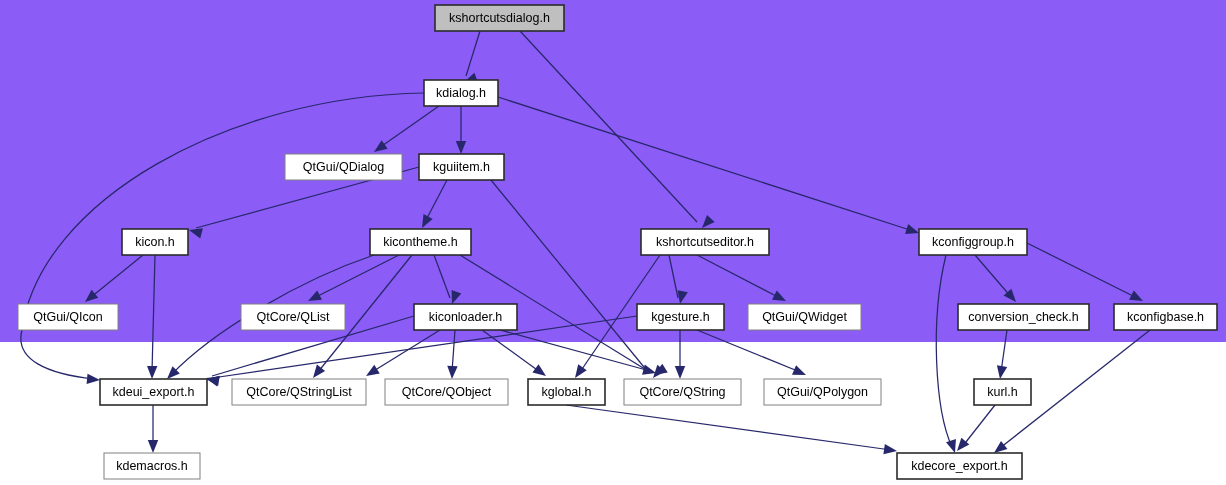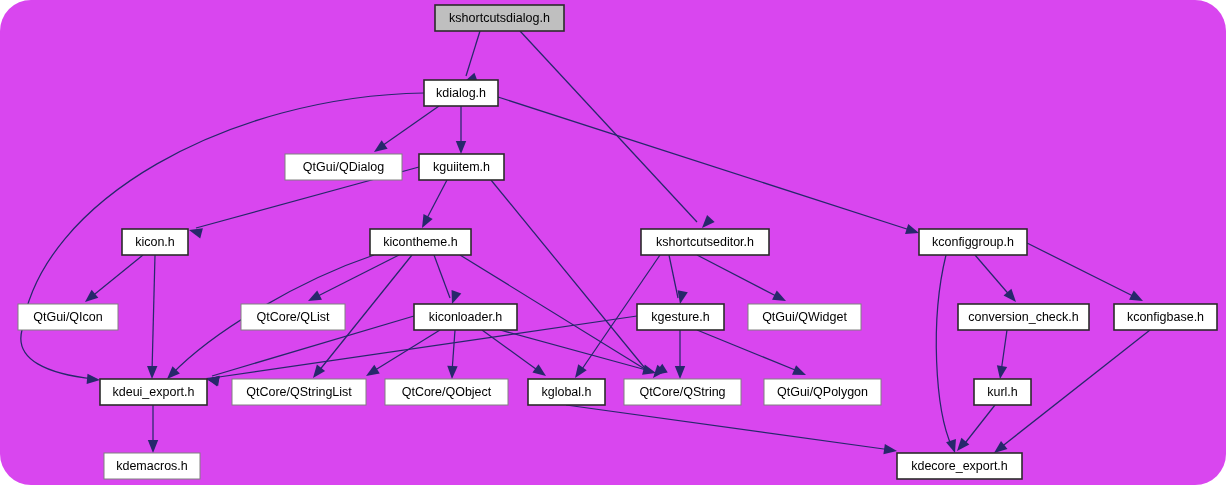--- a/index.html
+++ b/index.html
@@ -1,17 +1,17 @@
 <!DOCTYPE html>
 <html><head>
 <meta charset="utf-8">
 <style>
   html,body{margin:0;padding:0;background:#ffffff;}
   body{width:1226px;height:485px;overflow:hidden;font-family:"Liberation Sans",sans-serif;}
-  #graph-root{position:relative;width:1226px;height:485px;background:#d946ef;border-radius:31px;}
+  #graph-root{position:relative;width:1226px;height:342px;background:#8b5cf6;}
   svg#graph-svg{position:absolute;left:0;top:0;width:1226px;height:485px;display:block;}
   .node-rect{fill:#ffffff;stroke:#808080;stroke-width:1;}
   .node-rect.dark{stroke:#2b2b2b;stroke-width:1.6;}
   .node-rect.root{fill:#bfbfbf;stroke:#2b2b2b;stroke-width:1.6;}
   .node-label{font-family:"Liberation Sans",sans-serif;font-size:12.5px;fill:#000000;
                text-anchor:middle;dominant-baseline:middle;pointer-events:none;}
   .edge-path{fill:none;stroke:#27286b;stroke-width:1.25;}
   .edge-head{fill:#27286b;stroke:none;}
   .node-g{cursor:pointer;}
 </style>

